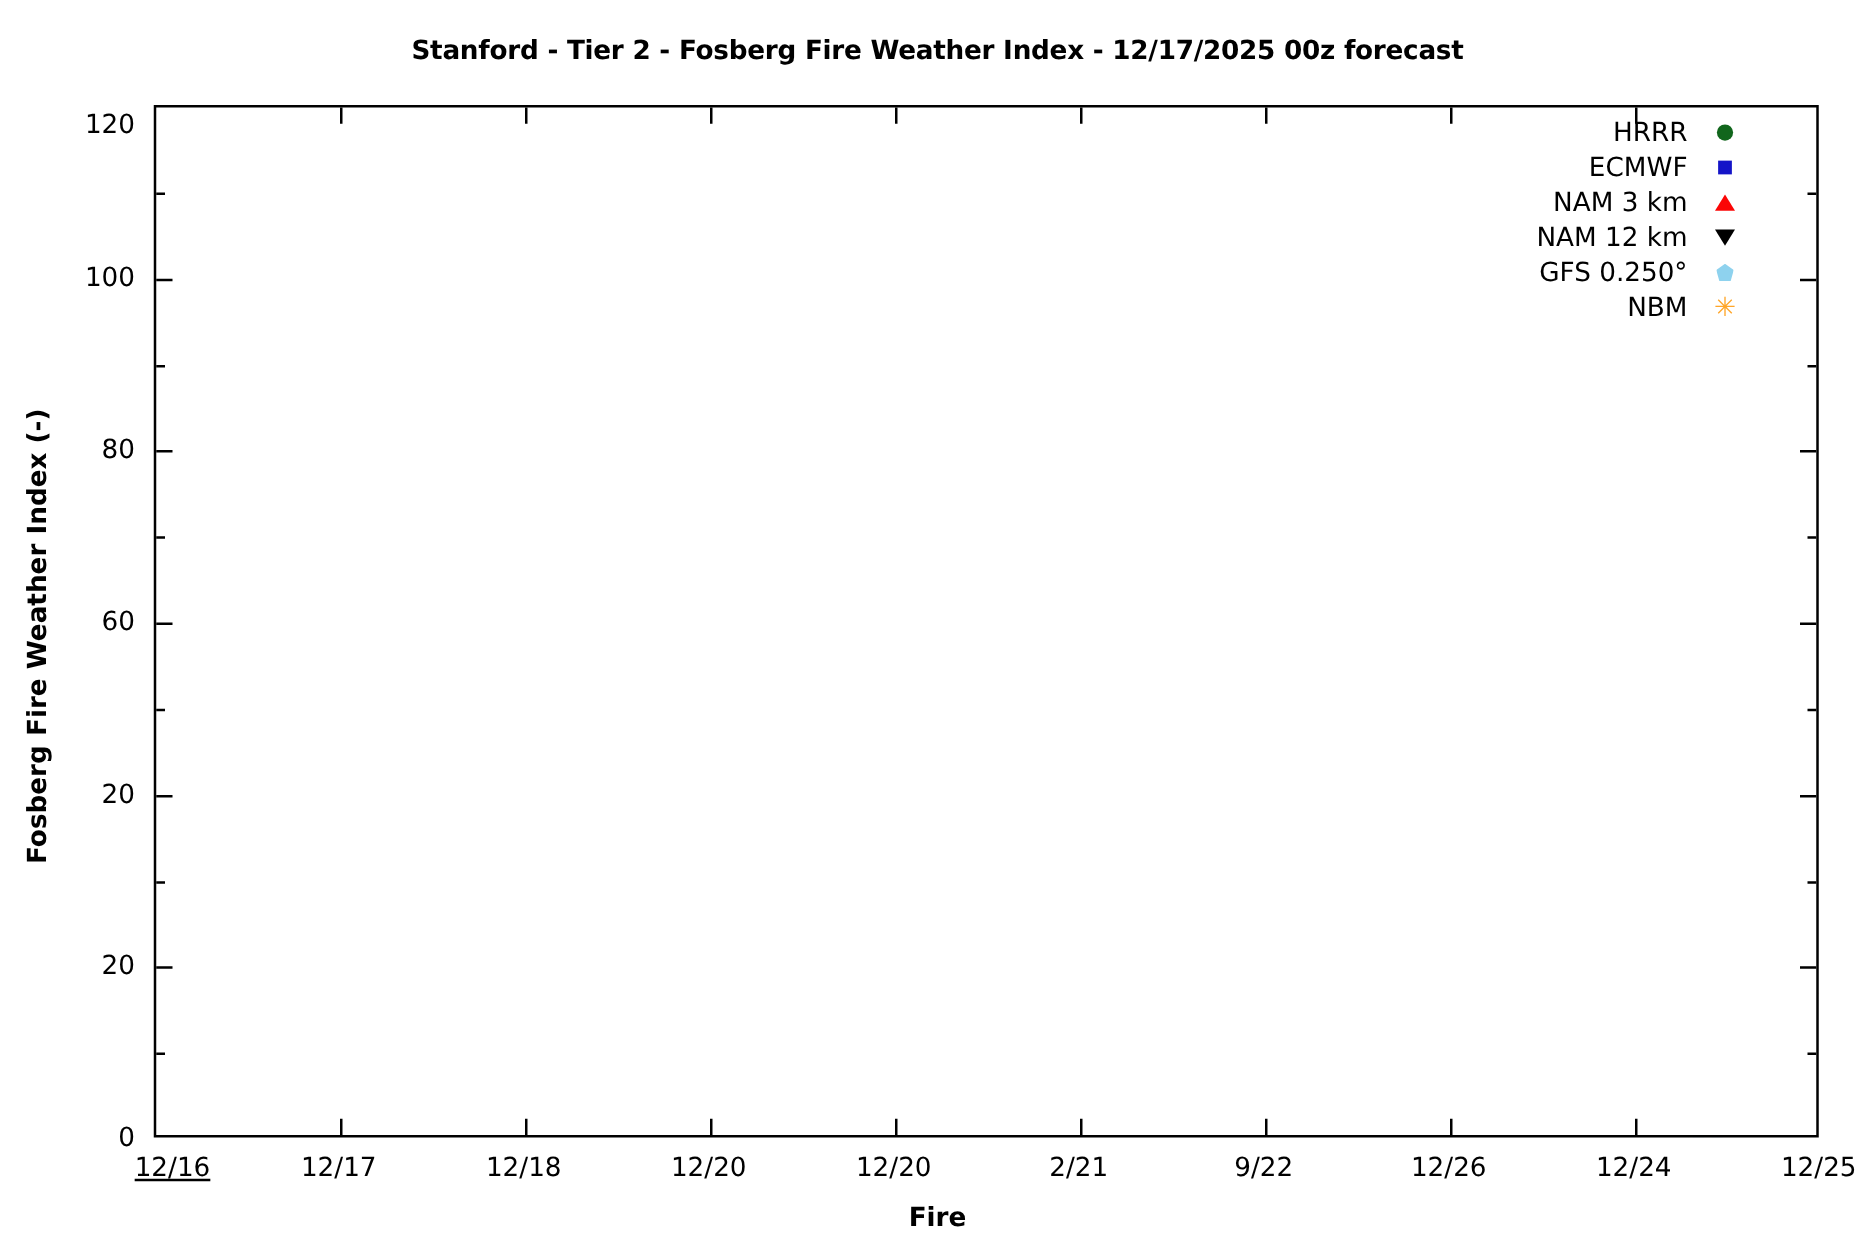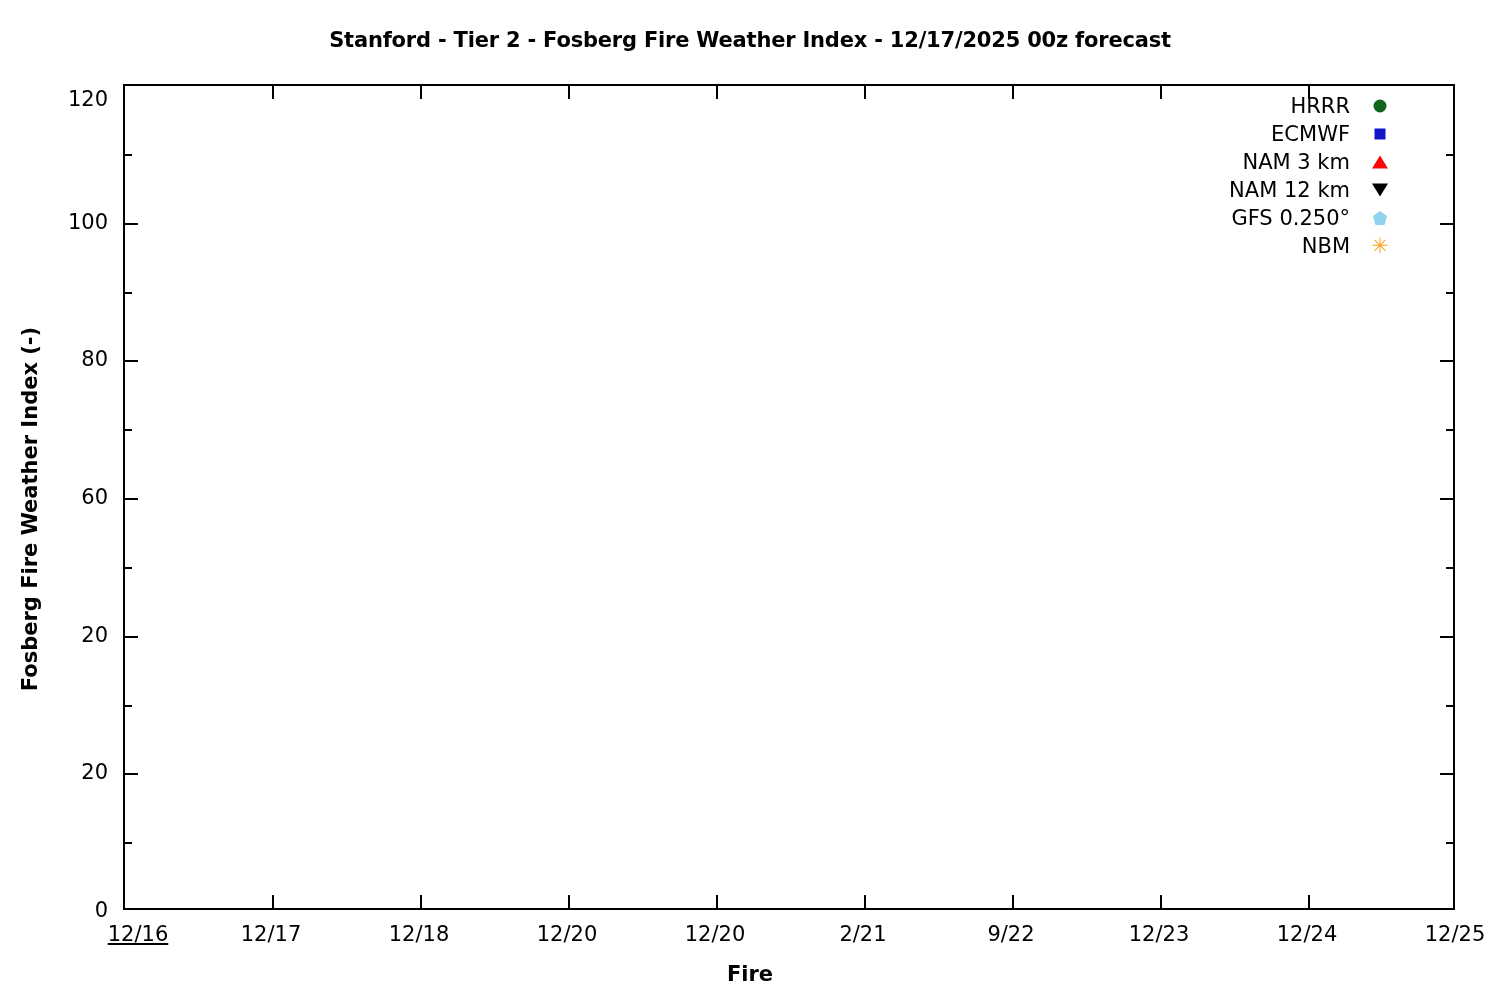--- a/index.html
+++ b/index.html
@@ -789,21 +789,21 @@
       <div class="ylabel-txt" style="left: 28px; top: 99px;">120</div>
     </div>
   <div id="xlabels">
       <div class="xlabel-txt" style="left: 78px; text-decoration: underline;">12/16</div>
       <div class="xlabel-txt" style="left: 211px;">12/17</div>
       <div class="xlabel-txt" style="left: 359px;">12/18</div>
       <div class="xlabel-txt" style="left: 507px;">12/20</div>
       <div class="xlabel-txt" style="left: 655px;">12/20</div>
       <div class="xlabel-txt" style="left: 803px;">2/21</div>
       <div class="xlabel-txt" style="left: 951px;">9/22</div>
-      <div class="xlabel-txt" style="left: 1099px;">12/23</div>
+      <div class="xlabel-txt" style="left: 1099px;">12/26</div>
       <div class="xlabel-txt" style="left: 1247px;">12/24</div>
       <div class="xlabel-txt" style="left: 1395px;">12/25</div>
     </div>
 
   <div class="axis-title-y">Fosberg Fire Weather Index (-)</div>
   <div class="axis-title-x">Fire</div>
 
   <div class="legend" id="legend">
       <div class="legend-row">
         <span class="legend-label">HRRR</span>

